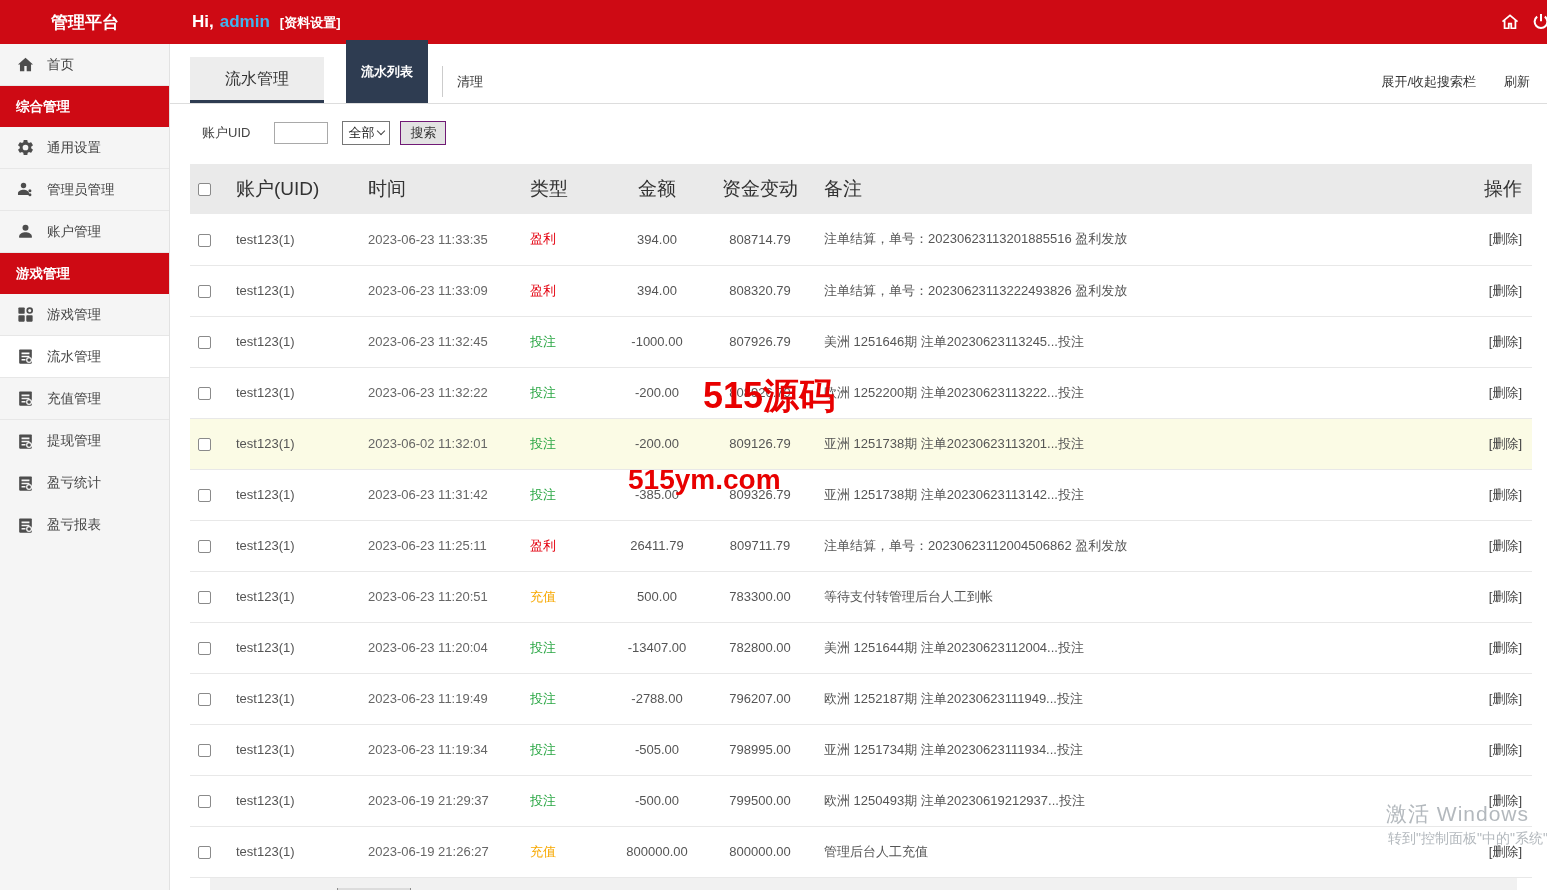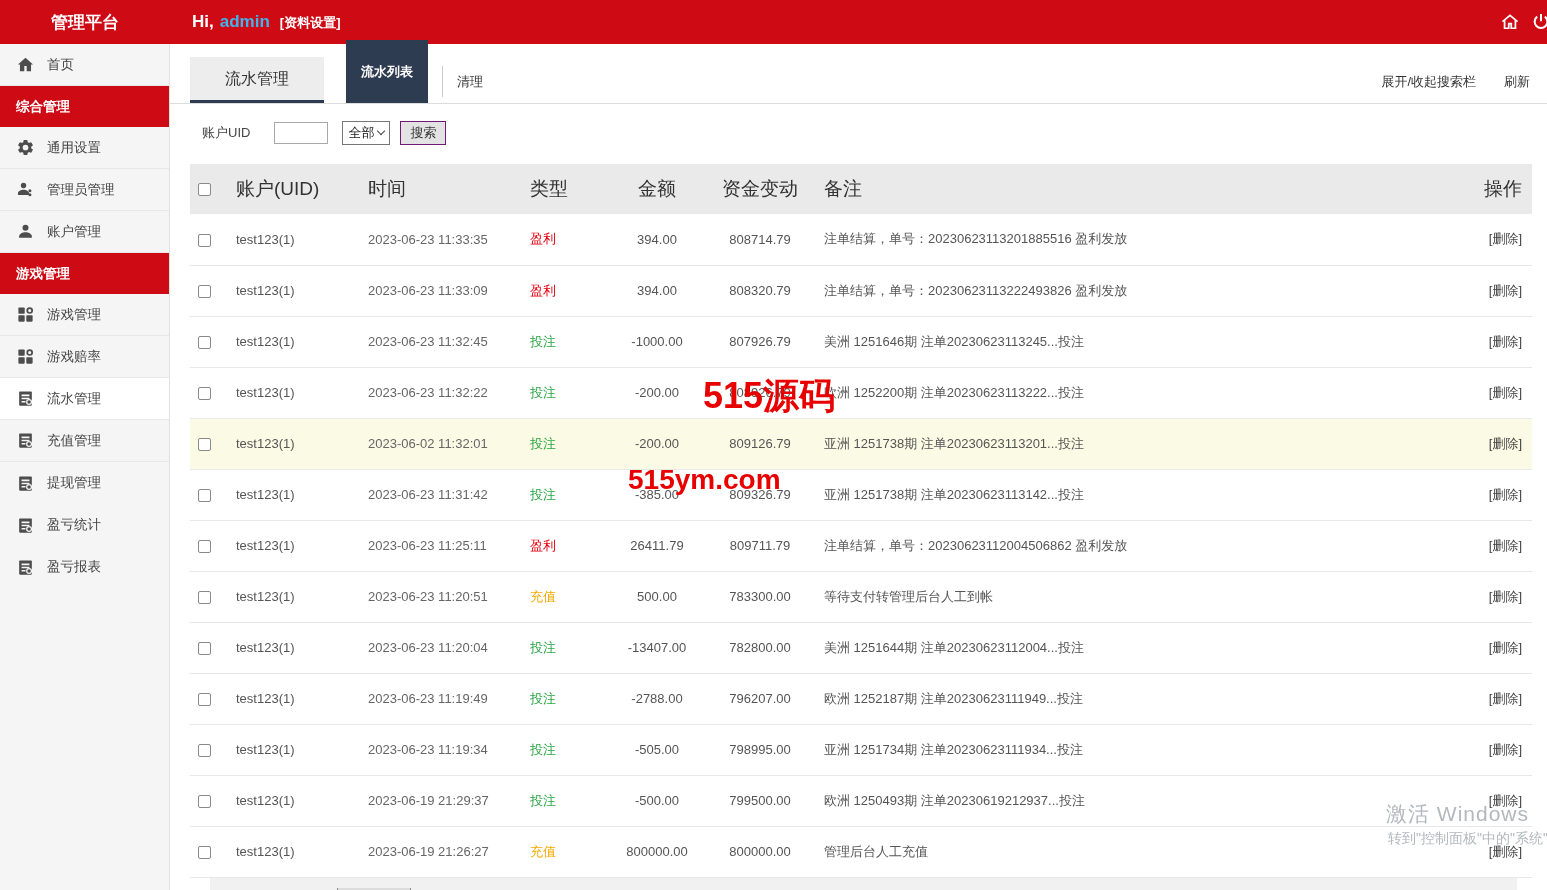--- a/index.html
+++ b/index.html
@@ -156,29 +156,20 @@
         <span>游戏管理</span>
       </div>
       <div class="side-item divider">
         <span class="side-icon"><svg viewBox="0 0 24 24">
             <rect x="3" y="3" width="8" height="8" rx="1"></rect>
             <circle class="stroke" cx="17.3" cy="7" r="3.1"></circle>
             <rect x="3" y="13" width="8" height="8" rx="1"></rect>
             <rect x="13" y="13" width="8" height="8" rx="1"></rect>
           </svg></span>
         <span>游戏管理</span>
-      </div>
-      <div class="side-item divider">
-        <span class="side-icon"><svg viewBox="0 0 24 24">
-            <rect x="3" y="3" width="8" height="8" rx="1"></rect>
-            <circle class="stroke" cx="17.3" cy="7" r="3.1"></circle>
-            <rect x="3" y="13" width="8" height="8" rx="1"></rect>
-            <rect x="13" y="13" width="8" height="8" rx="1"></rect>
-          </svg></span>
-        <span>游戏赔率</span>
       </div>
       <div class="side-item active divider">
         <span class="side-icon"><svg viewBox="0 0 24 24">
             <path d="M5 3h14a1 1 0 0 1 1 1v16a1 1 0 0 1-1 1H5a1 1 0 0 1-1-1V4a1 1 0 0 1 1-1Z"></path>
             <path class="inv" d="M7 7h10v2H7zM7 11h10v2H7zM7 15h5v2H7z"></path>
             <circle cx="16.5" cy="16.5" r="3" fill="#4d4d4d" stroke="#f5f5f5" stroke-width="1.6"></circle>
           </svg></span>
         <span>流水管理</span>
       </div>
       <div class="side-item divider">

